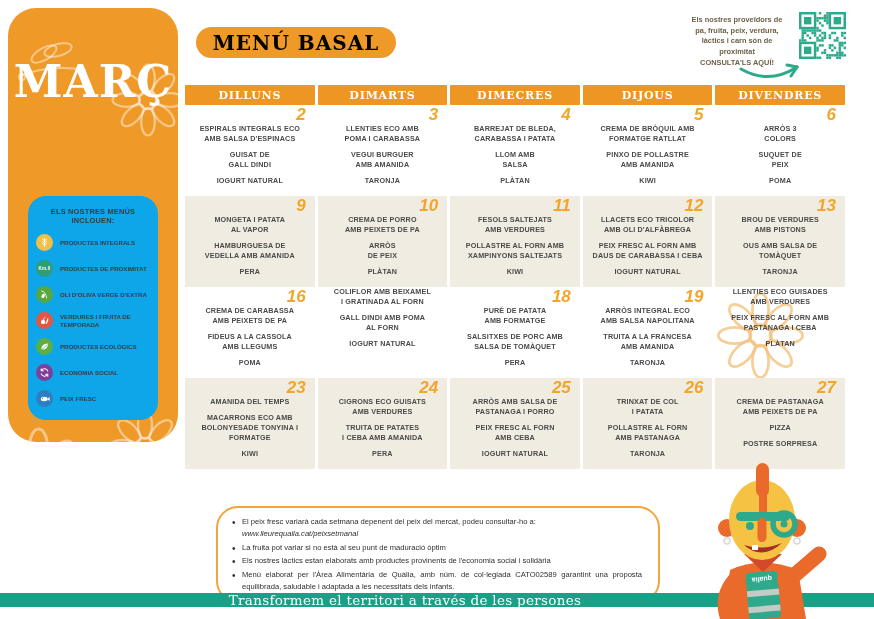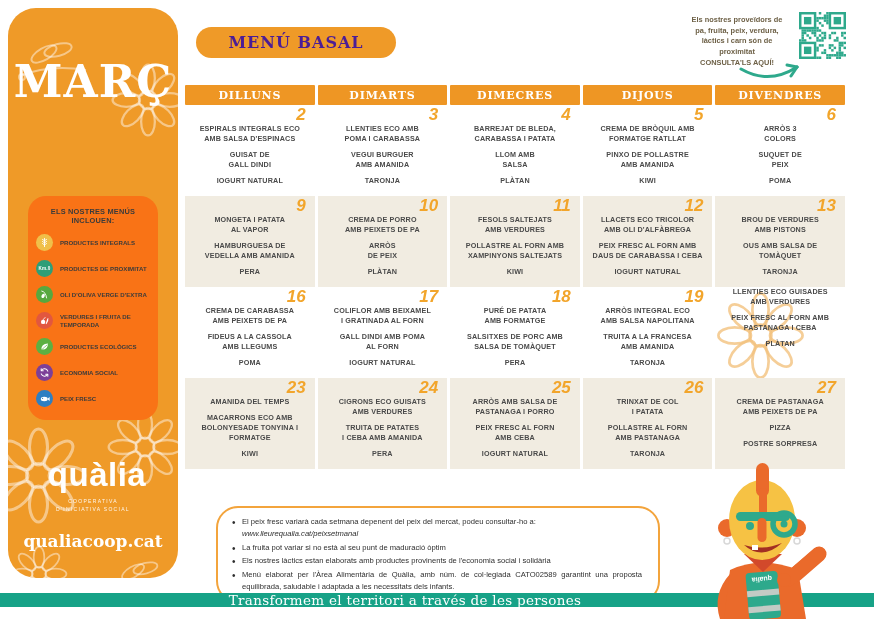--- a/index.html
+++ b/index.html
@@ -1,43 +1,43 @@
 <!DOCTYPE html>
 <html><head>
 <meta charset="utf-8">
 <style>
   html,body{margin:0;padding:0;}
   body{width:874px;height:619px;position:relative;overflow:hidden;background:#fff;
        font-family:"Liberation Sans",sans-serif;}
   .page{position:absolute;inset:0;}
 
   
-  .sidebar{position:absolute;left:8px;top:8px;width:170px;height:570px;
+  .sidebar{position:absolute;left:8px;top:8px;width:170px;height:434px;
            background:#EF9A28;border-radius:28px;overflow:hidden;}
   .deco{position:absolute;pointer-events:none;}
   .month{position:relative;margin-top:48px;text-align:center;color:#fff;
          font-family:"DejaVu Serif",serif;font-weight:bold;font-size:44px;letter-spacing:1px;}
-  .legend-card{position:absolute;left:20px;top:188px;width:130px;background:#f97316;
+  .legend-card{position:absolute;left:20px;top:188px;width:130px;background:#0ea5e9;
                border-radius:18px;padding:11px 8px 4px;box-sizing:border-box;}
   .legend-title{font-size:7.4px;font-weight:bold;color:#3B3B3B;text-align:center;
                 margin-bottom:9px;letter-spacing:.2px;}
   .legend-item{display:flex;align-items:center;gap:7px;margin-bottom:9px;}
   .legend-icon{width:17px;height:17px;border-radius:50%;flex:0 0 17px;display:flex;
                align-items:center;justify-content:center;color:#fff;}
   .legend-label{font-size:6.1px;font-weight:bold;color:#3B3B3B;line-height:1.25;}
   .logo-block{position:absolute;left:0;top:448px;width:100%;text-align:center;color:#fff;}
   .logo-text{font-size:33px;font-weight:bold;letter-spacing:.5px;margin-left:8px;}
   .logo-subtitle{font-size:5px;letter-spacing:1.3px;white-space:pre-line;opacity:.9;
                  margin-top:3px;line-height:1.6;}
   .website{font-family:"DejaVu Serif",serif;font-weight:bold;font-size:17px;margin-top:18px;}
 
   
   .menu-pill{position:absolute;left:196px;top:27px;width:200px;height:31px;background:#EF9A28;
-             border-radius:16px;color:#4c1d95;font-family:"DejaVu Serif",serif;font-weight:bold;
-             font-size:16px;display:flex;align-items:center;justify-content:center;letter-spacing:1px;}
+             border-radius:16px;color:#000000;font-family:"DejaVu Serif",serif;font-weight:bold;
+             font-size:20px;display:flex;align-items:center;justify-content:center;letter-spacing:1px;}
   .provider-note{position:absolute;left:676px;top:15px;width:122px;font-size:7.4px;font-weight:bold;
                  color:#6E6147;text-align:center;line-height:1.45;white-space:pre-line;}
   .qr{position:absolute;left:799px;top:12px;width:47px;height:47px;}
   .arrow-svg{position:absolute;left:737px;top:57px;}
 
   
   .cal-flower{position:absolute;left:713px;top:288px;z-index:0;}
   .calendar{position:absolute;left:185px;top:85px;width:660px;z-index:1;}
   .cal-row{display:grid;grid-template-columns:repeat(5,1fr);column-gap:3px;}
   .day-header{height:20px;background:#EE9624;color:#fff;font-family:"DejaVu Serif",serif;
@@ -441,21 +441,20 @@
         <div class="cal-row">
           <div class="week-cell">
             <div class="day-number">16</div>
             <div class="dish">CREMA DE CARABASSA
 AMB PEIXETS DE PA</div>
             <div class="dish">FIDEUS A LA CASSOLA
 AMB LLEGUMS</div>
             <div class="dish">POMA</div>
           </div>
           <div class="week-cell">
-            <div class="day-number">17</div>
             <div class="dish">COLIFLOR AMB BEIXAMEL
 I GRATINADA AL FORN</div>
             <div class="dish">GALL DINDI AMB POMA
 AL FORN</div>
             <div class="dish">IOGURT NATURAL</div>
           </div>
           <div class="week-cell">
             <div class="day-number">18</div>
             <div class="dish">PURÉ DE PATATA
 AMB FORMATGE</div>

